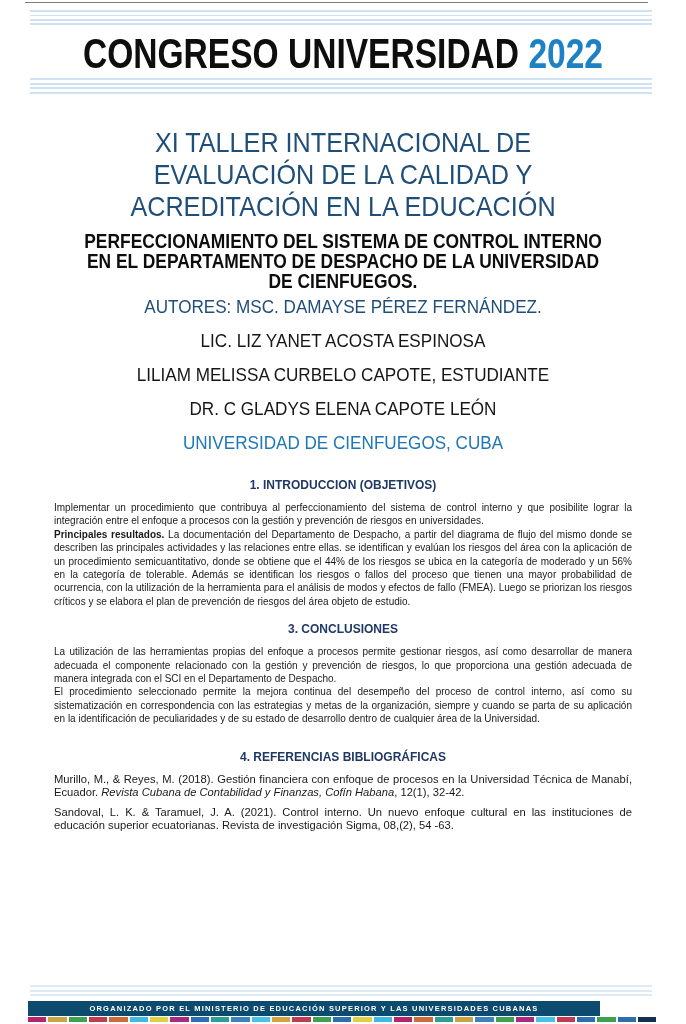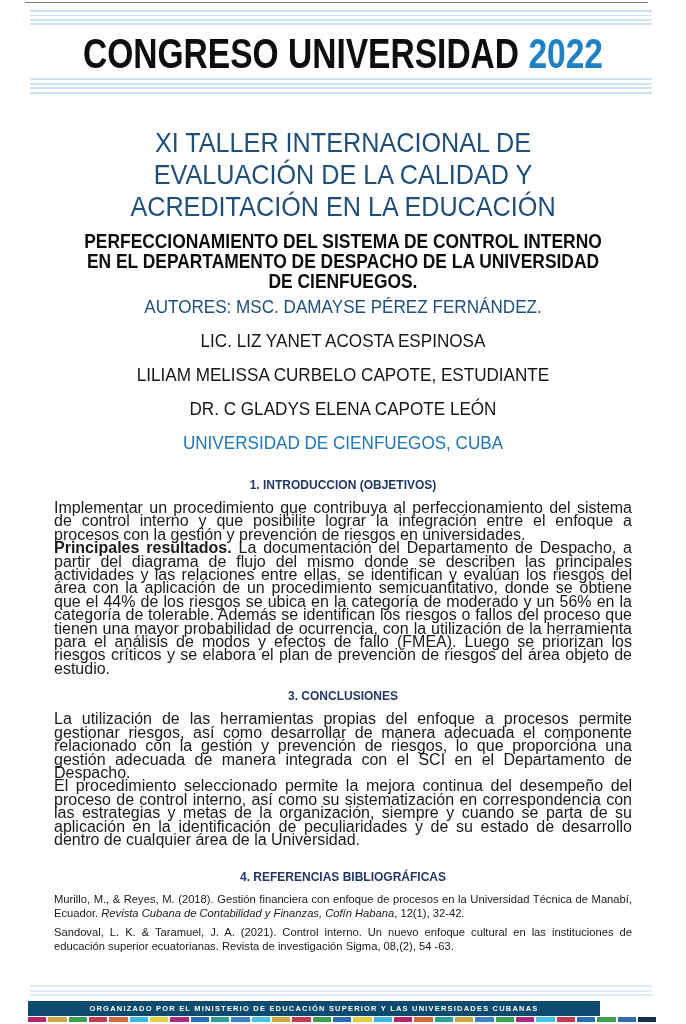--- a/index.html
+++ b/index.html
@@ -27,21 +27,21 @@
   .authors{position:absolute;top:290px;left:0;right:0;text-align:center;
            font-size:19px;line-height:34px;color:#161616;transform:scaleX(0.9);}
   .authors .primary{color:#1f4e79;}
   .authors .affiliation{color:#2077b6;}
 
   .content{position:absolute;top:478px;left:54px;right:54px;color:#1a1a1a;}
   .sec-h{font-size:12px;font-weight:bold;color:#1f3864;text-align:center;margin:0 0 9px 0;}
   .sec-h.mt1{margin-top:33px;}
   .sec-h.mt2{margin-top:14px;}
   .sec-h.mt3{margin-top:24px;}
-  .body-p{font-size:16px;line-height:13.4px;text-align:justify;margin:0;}
+  .body-p{font-size:10px;line-height:13.4px;text-align:justify;margin:0;}
   .body-p + .body-p{margin-top:0;}
   .ref-p{font-size:11.2px;line-height:13.4px;text-align:justify;margin:0 0 6px 0;}
   .it{font-style:italic;}
 
   .s-bottom{position:absolute;bottom:27px;left:30px;right:34px;height:12px;opacity:.7;}
   .banner{position:absolute;bottom:8px;left:28px;width:572px;height:15px;background:#0c4a6e;
           color:#ffffff;font-size:7.5px;font-weight:bold;letter-spacing:1.2px;
           text-align:center;line-height:15px;white-space:nowrap;}
   .strip{position:absolute;bottom:2px;left:28px;right:30px;height:5px;display:flex;gap:2px;}
   .chip{flex:1;}

